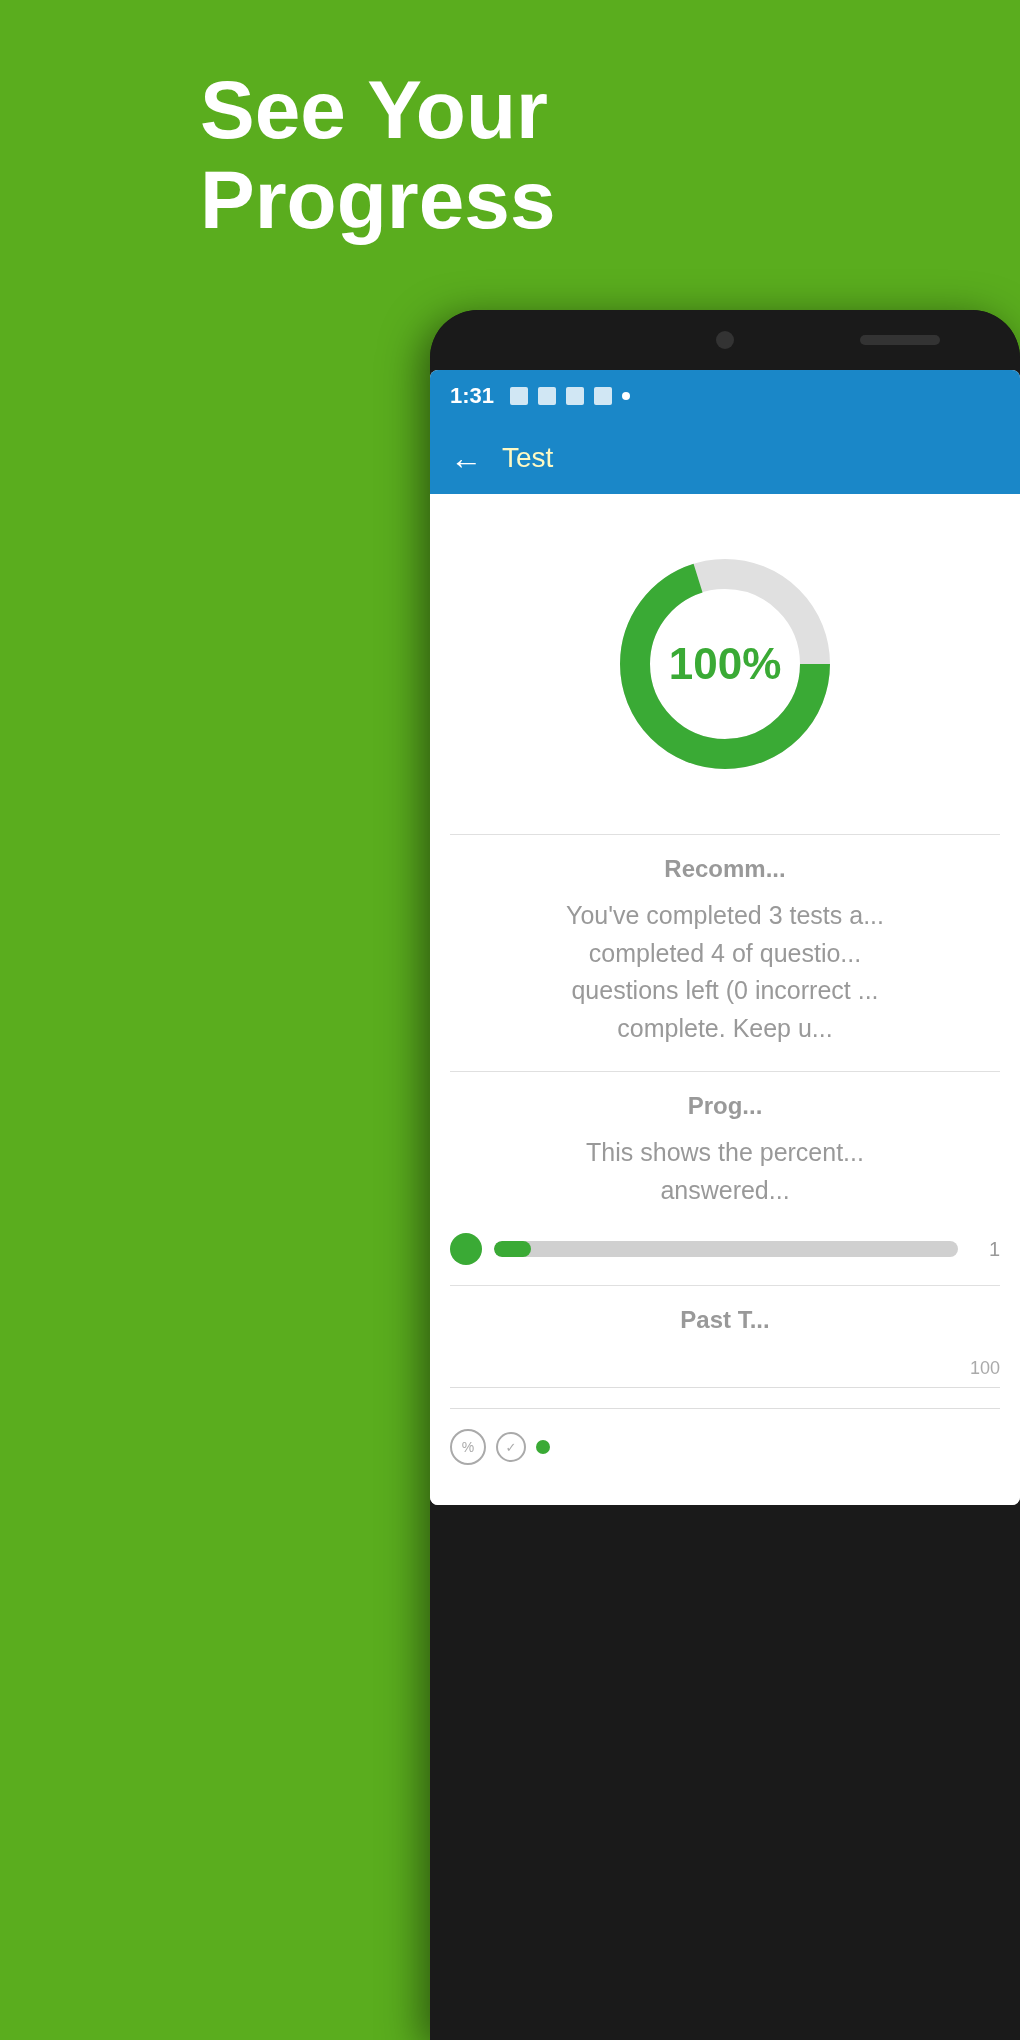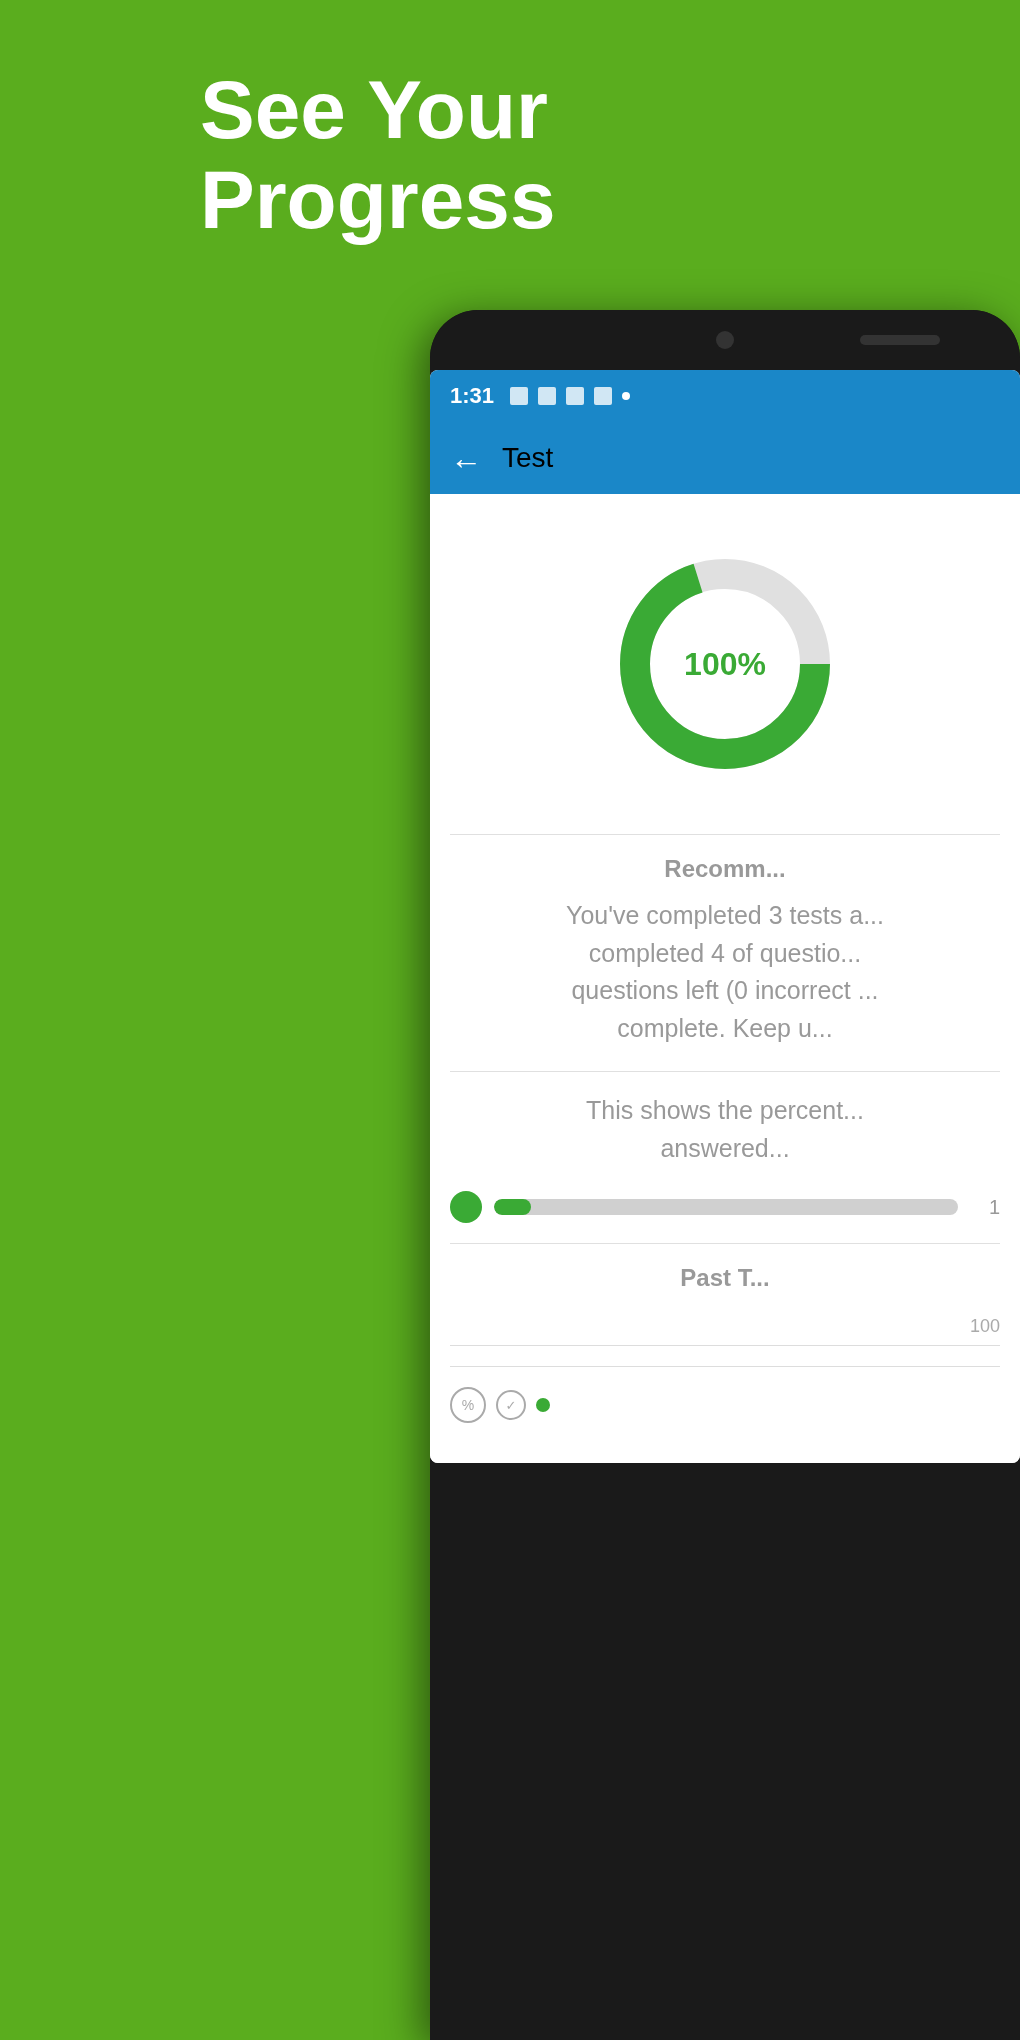--- a/index.html
+++ b/index.html
@@ -129,21 +129,21 @@
     }
 
     .back-arrow {
       font-size: 32px;
       color: white;
       margin-right: 20px;
     }
 
     .app-bar-title {
       font-size: 28px;
-      color: #000000;
+      color: #fef9c3;
       font-weight: 500;
     }
 
     
     .screen-content {
       background: white;
       padding: 30px 20px;
     }
 
     
@@ -158,21 +158,21 @@
       width: 240px;
       height: 240px;
       position: relative;
     }
 
     .donut-center-text {
       position: absolute;
       top: 50%;
       left: 50%;
       transform: translate(-50%, -50%);
-      font-size: 32px;
+      font-size: 44px;
       font-weight: bold;
       color: #3aaa35;
     }
 
     
     .section-heading {
       font-size: 24px;
       font-weight: bold;
       color: #999;
       text-align: center;
@@ -353,20 +353,21 @@
             You've completed 3 tests a...<br>
             completed 4 of questio...<br>
             questions left (0 incorrect ...<br>
             complete. Keep u...
           </div>
         </div>
 
         <div class="divider"></div>
 
         <div>
+          <div class="section-heading">Prog...</div>
           <div class="section-text">
             This shows the percent...<br>
             answered...
           </div>
 
           <div class="progress-row">
             <div class="progress-dot"></div>
             <div class="progress-bar-track">
               <div class="progress-bar-fill"></div>
             </div>

